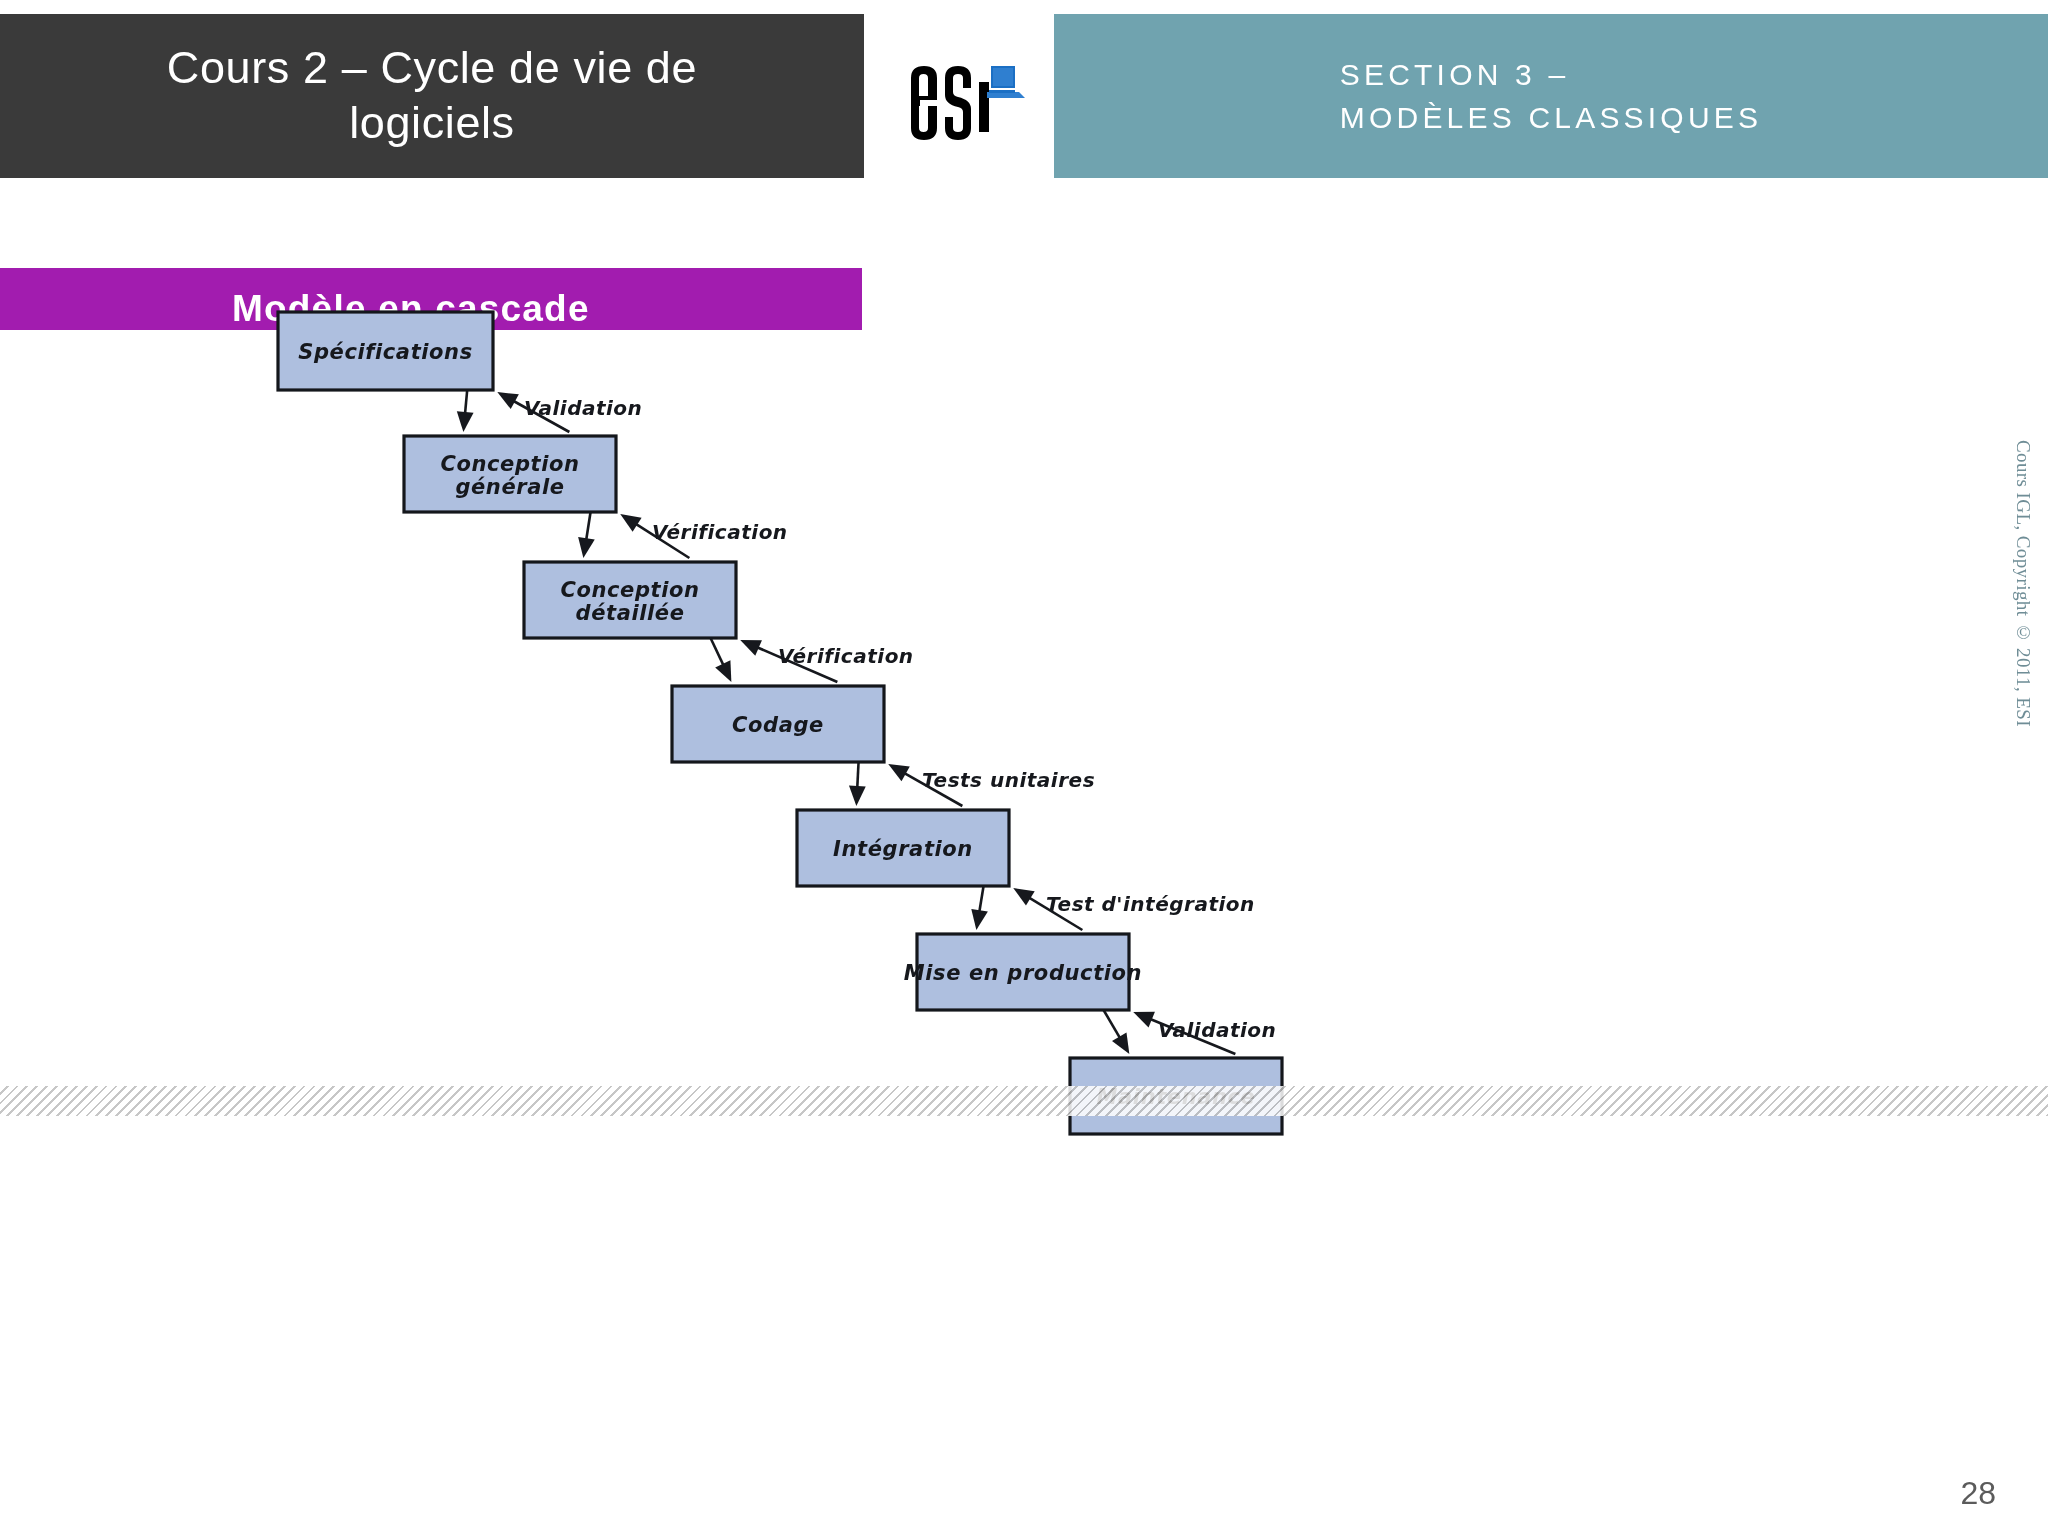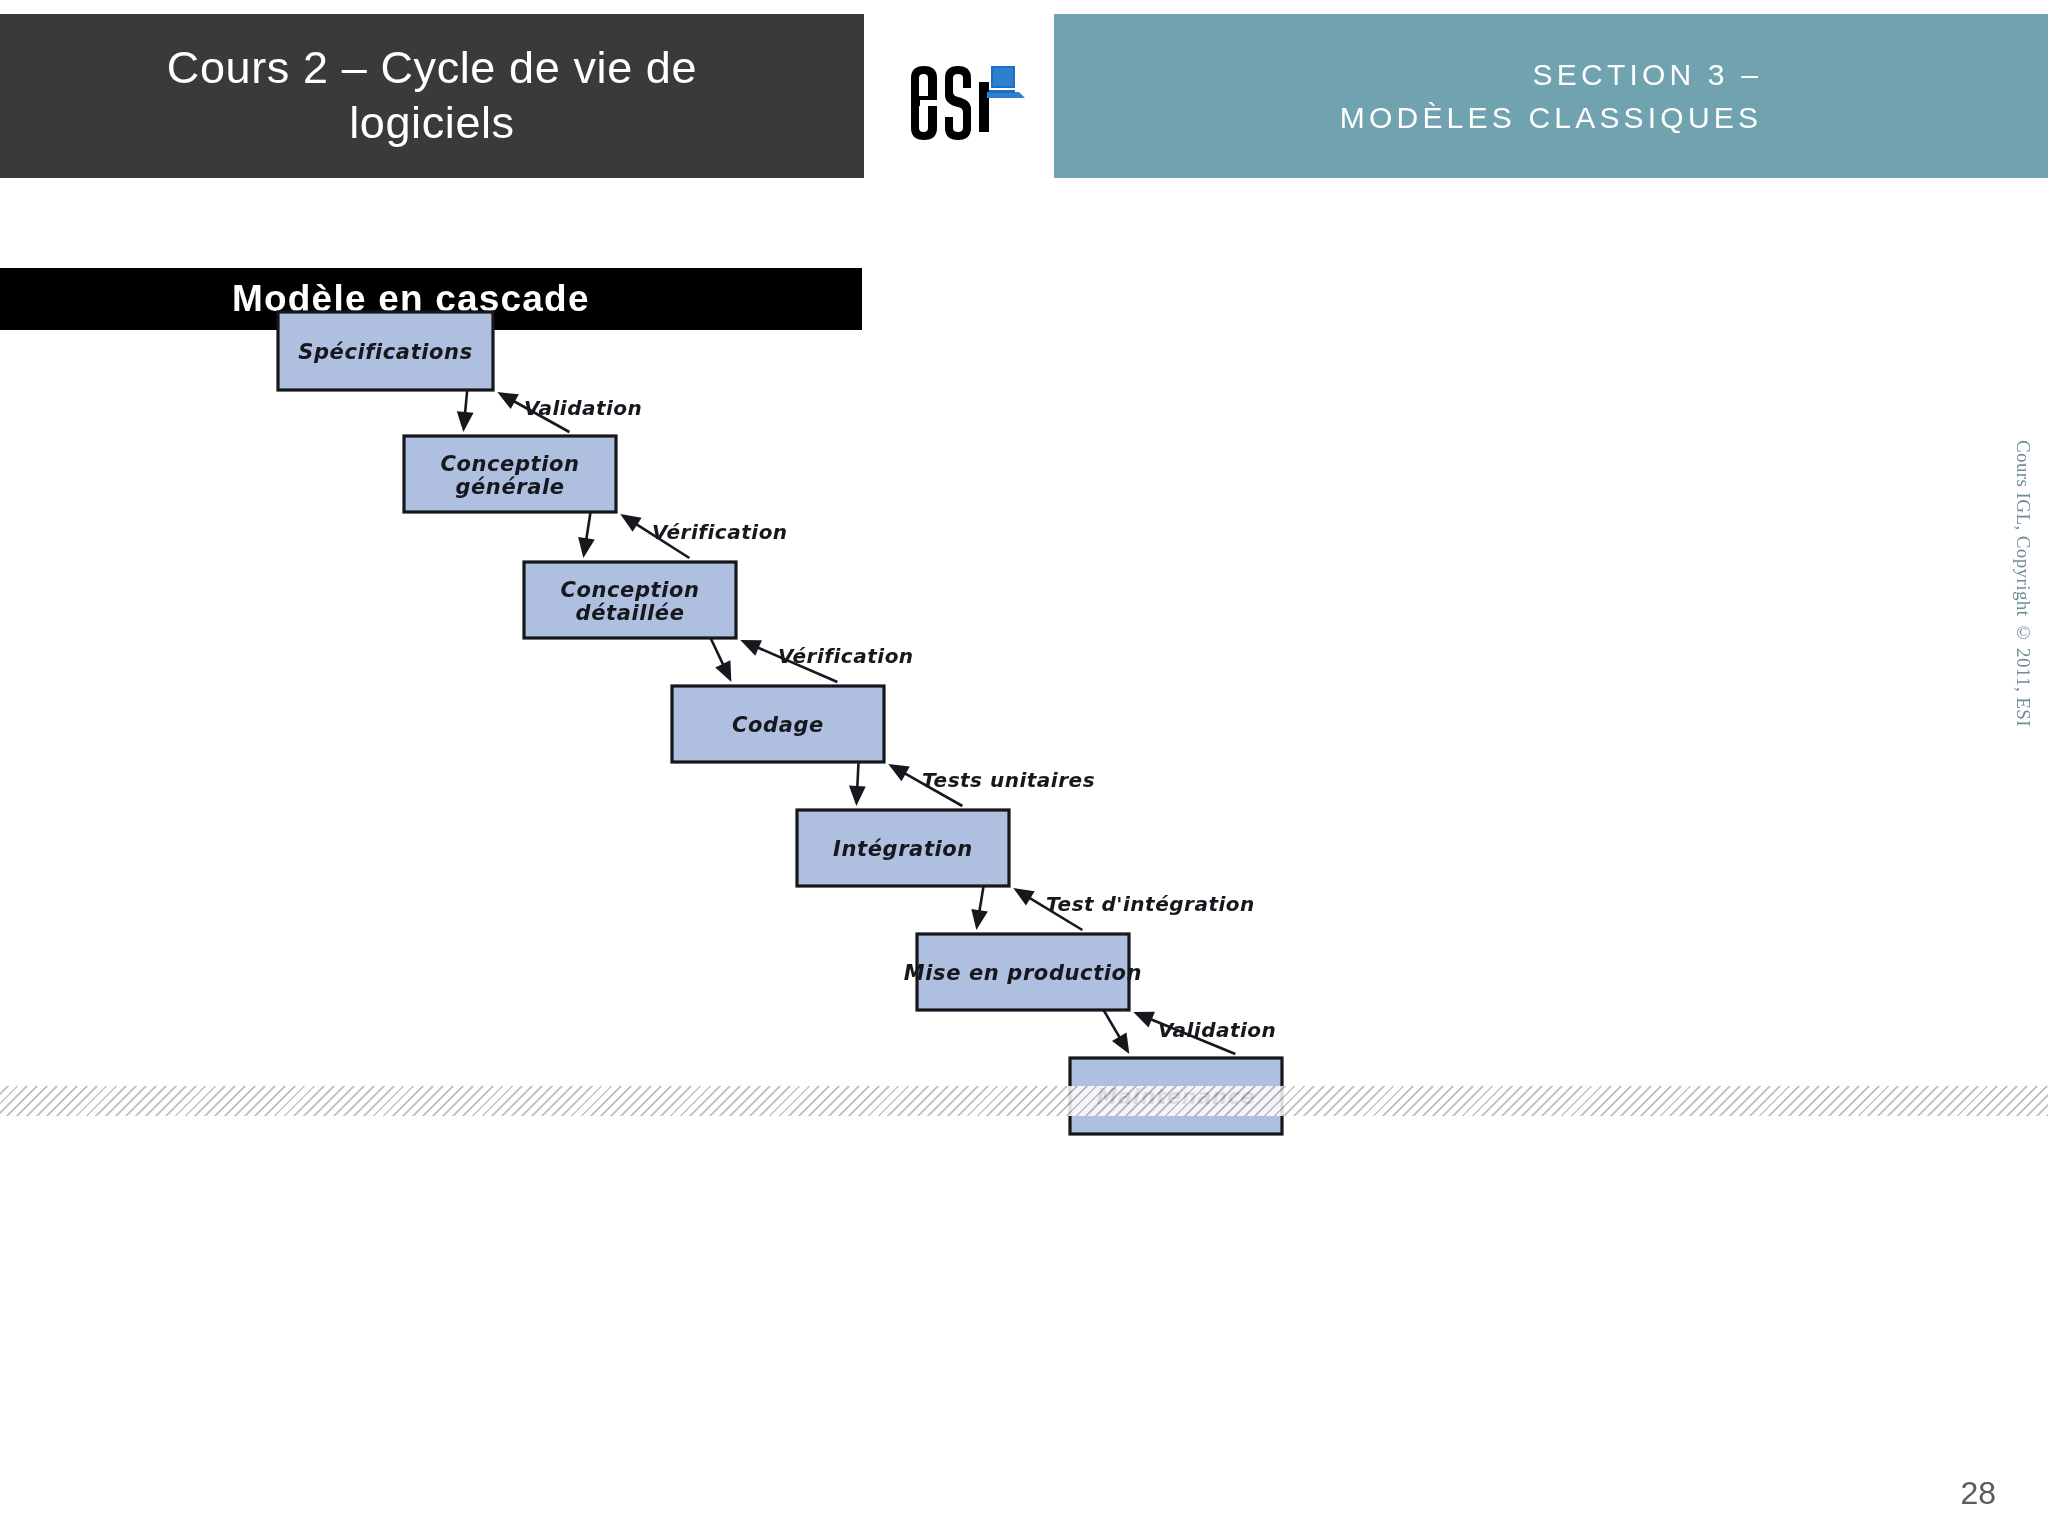--- a/index.html
+++ b/index.html
@@ -65,34 +65,34 @@
     background: #70a3af;
     display: flex;
     align-items: center;
     justify-content: center;
   }
   #section-bar .section-text {
     color: #ffffff;
     font-size: 30px;
     letter-spacing: 4.2px;
     line-height: 1.45;
-    text-align: right;
+    text-align: left;
     white-space: pre-line;
   }
 
   
   #subtitle-bar {
     position: absolute;
     left: 0;
     top: 268px;
     width: 862px;
     height: 62px;
-    background: #000000;
+    background: #a21caf;
     display: flex;
-    align-items: center;
+    align-items: flex-end;
   }
   #subtitle-bar .subtitle-text {
     color: #ffffff;
     font-size: 37px;
     font-weight: bold;
     letter-spacing: 1.2px;
     margin-left: 232px;
   }
 
   

